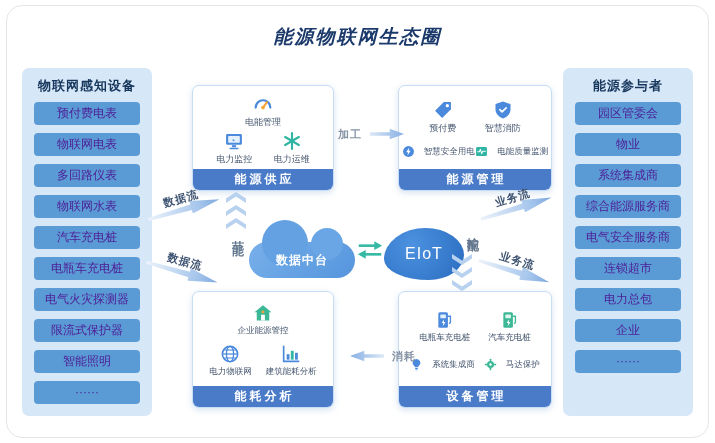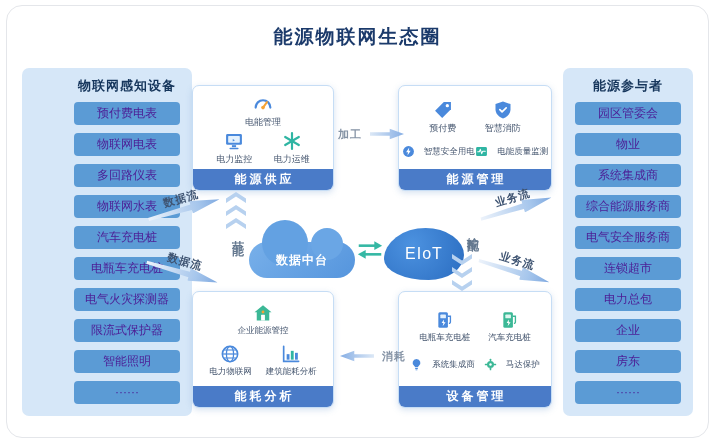--- a/index.html
+++ b/index.html
@@ -1,22 +1,22 @@
 <!DOCTYPE html>
 <html><head>
 <meta charset="utf-8">
 <style>
   html,body{margin:0;padding:0;background:#fff;}
   body{width:715px;height:443px;font-family:"Liberation Sans","DejaVu Sans",sans-serif;overflow:hidden;}
   .stage{position:relative;width:715px;height:443px;background:#fff;}
   .frame{position:absolute;left:6px;top:5px;width:701px;height:431px;border:1.5px solid #e4e6ea;border-radius:16px;background:#fff;}
-  .title{position:absolute;left:0;right:0;top:24px;text-align:center;font-size:19px;font-weight:bold;color:#1b3a6b;letter-spacing:2px;}
+  .title{position:absolute;left:0;right:0;top:24px;text-align:center;font-size:19px;font-weight:bold;color:#1b3a6b;letter-spacing:2px;font-style:italic;}
   
   .panel{position:absolute;top:68px;width:130px;height:348px;background:#d6e7f8;border-radius:7px;}
-  .panel-left{left:22px;padding-left:40px;}
+  .panel-left{left:22px;}
   .panel-right{left:563px;}
   .panel-header{padding:9px 0 7px;text-align:center;font-size:13px;font-weight:bold;color:#16365c;letter-spacing:1px;}
   .pill{display:block;width:106px;height:23px;line-height:23px;margin:0 auto 8px;border-radius:4px;background:#5b9bd5;color:#4c1d95;font-size:12px;text-align:center;white-space:nowrap;overflow:hidden;}
   
   .fbox{position:absolute;background:#fff;border:1px solid #c6ddf5;border-radius:7px;box-shadow:0 2px 6px rgba(120,160,210,.30);}
   .bbody{position:absolute;left:0;right:0;top:0;bottom:21px;display:flex;flex-direction:column;justify-content:space-evenly;padding:3px 2px 0;}
   .brow{display:flex;justify-content:space-evenly;align-items:flex-end;}
   .bitem{display:flex;flex-direction:column;align-items:center;gap:2px;}
   .bitem.sm{flex-direction:row;gap:9px;align-items:center;}
   .blbl{font-size:9px;color:#44556e;white-space:nowrap;}
@@ -72,21 +72,20 @@
   <aside class="panel panel-right">
     <div class="panel-header">能源参与者</div>
     <span class="pill">园区管委会</span>
     <span class="pill">物业</span>
     <span class="pill">系统集成商</span>
     <span class="pill">综合能源服务商</span>
     <span class="pill">电气安全服务商</span>
     <span class="pill">连锁超市</span>
     <span class="pill">电力总包</span>
     <span class="pill">企业</span>
-    <span class="pill">房东</span>
     <span class="pill">······</span>
   </aside>
 
   <section class="fbox" style="left:192px;top:85px;width:140px;height:104px;">
     <div class="bbody">
       <div class="brow">
         <div class="bitem">
           <span class="ic ic-lg">
               <svg viewBox="0 0 24 24">
                 <path d="M4 17a8 8 0 1 1 16 0" fill="none" stroke="#4a89dc" stroke-width="2.4" stroke-linecap="round"></path>
@@ -283,21 +282,21 @@
         <polygon points="20,1 29,6 20,11" fill="#35b8a4"></polygon>
         <line x1="28" y1="16" x2="9" y2="16" stroke="#35b8a4" stroke-width="3"></line>
         <polygon points="10,11 1,16 10,21" fill="#35b8a4"></polygon>
       </svg>
   </span>
 
   <div class="hflow" style="left:338px;top:126px;">
     <span class="hlbl">加工</span>
     <span class="harrow right"></span>
   </div>
-  <div class="hflow" style="left:340px;top:348px;">
+  <div class="hflow" style="left:350px;top:348px;">
     <span class="harrow left"></span>
     <span class="hlbl">消耗</span>
   </div>
 
   <div class="dflow" style="left:146px;top:194px;transform:rotate(-16deg);">
     <span class="darrow"></span>
     <span class="dlbl">数据流</span>
   </div>
   <div class="dflow" style="left:146px;top:257px;transform:rotate(16deg);">
     <span class="darrow"></span>

